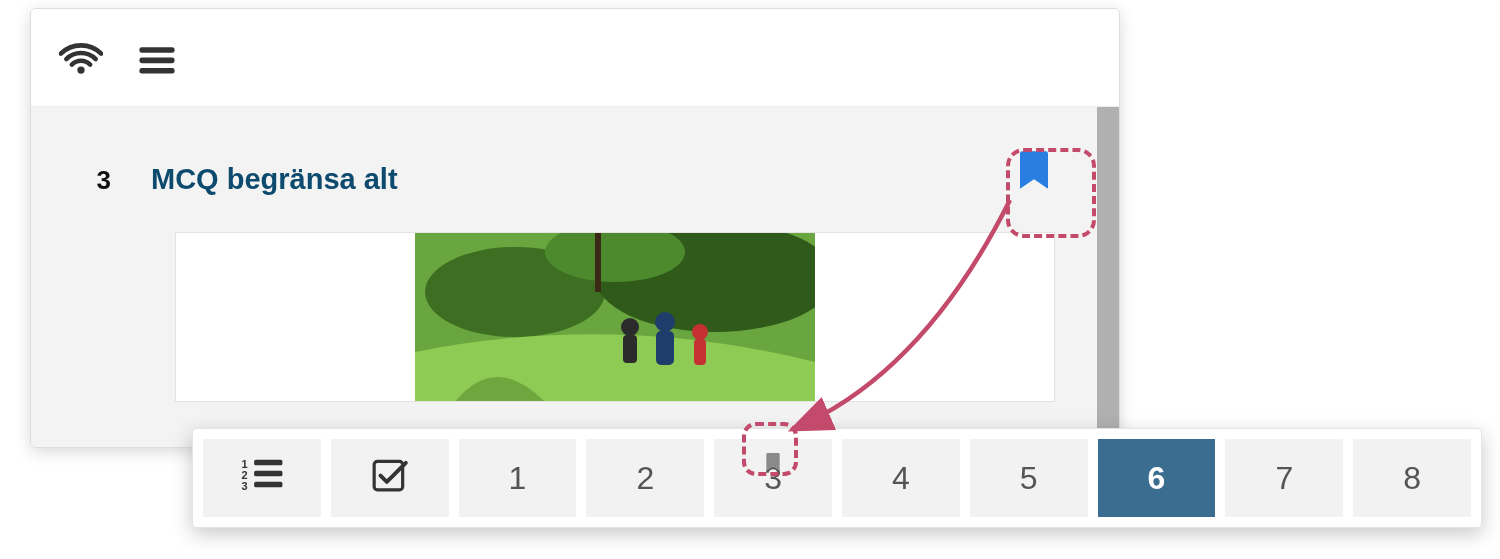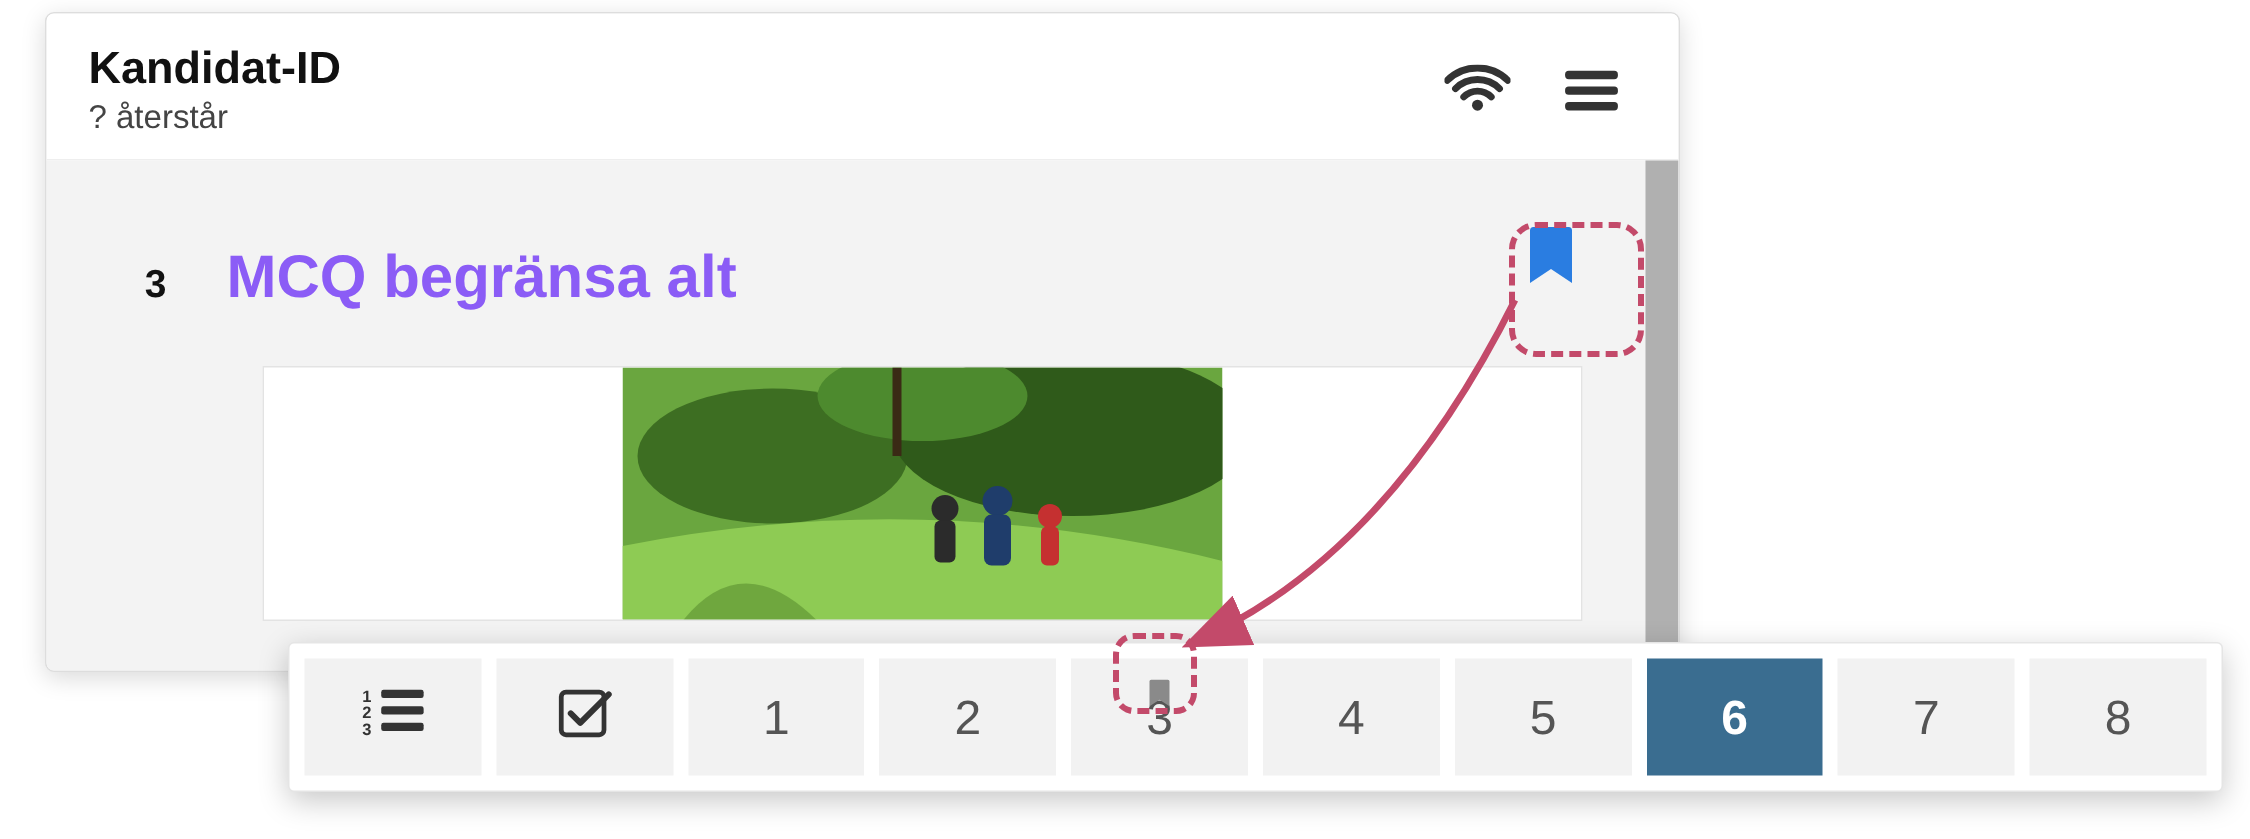--- a/index.html
+++ b/index.html
@@ -67,23 +67,23 @@
     margin-top: 30px;
   }
   .question-number {
     font-size: 26px;
     font-weight: 700;
     color: #111;
     width: 40px;
     text-align: right;
   }
   .question-title {
-    font-size: 40px;
+    font-size: 29px;
     font-weight: 700;
-    color: #8b5cf6;
+    color: #0c4a6e;
   }
 
   .image-wrap {
     margin-top: 36px;
     margin-left: 104px;
     width: 880px;
     height: 170px;
     background: #fff;
     border: 1px solid #e3e3e3;
     display: flex;
@@ -182,24 +182,20 @@
     pointer-events: none;
     z-index: 30;
   }
 </style>
 </head>
 <body>
 
 <div class="card">
 
   <div class="card-header">
-    <div class="card-header-left">
-      <div class="candidate-id">Kandidat-ID</div>
-      <div class="remaining">? återstår</div>
-    </div>
     <div class="card-header-right">
       <span class="wifi-icon">
         <svg width="44" height="34" viewBox="0 0 24 18">
           <path d="M12 16.5a2 2 0 1 0 0-4 2 2 0 0 0 0 4z" fill="currentColor"></path>
           <path d="M4 8.5c4.4-4.4 11.6-4.4 16 0" stroke="currentColor" stroke-width="2.5" fill="none" stroke-linecap="round"></path>
           <path d="M7 11.5c2.8-2.8 7.2-2.8 10 0" stroke="currentColor" stroke-width="2.5" fill="none" stroke-linecap="round"></path>
           <path d="M1 5.5c6-6 16-6 22 0" stroke="currentColor" stroke-width="2.5" fill="none" stroke-linecap="round"></path>
         </svg>
       </span>
       <span class="menu-icon">

